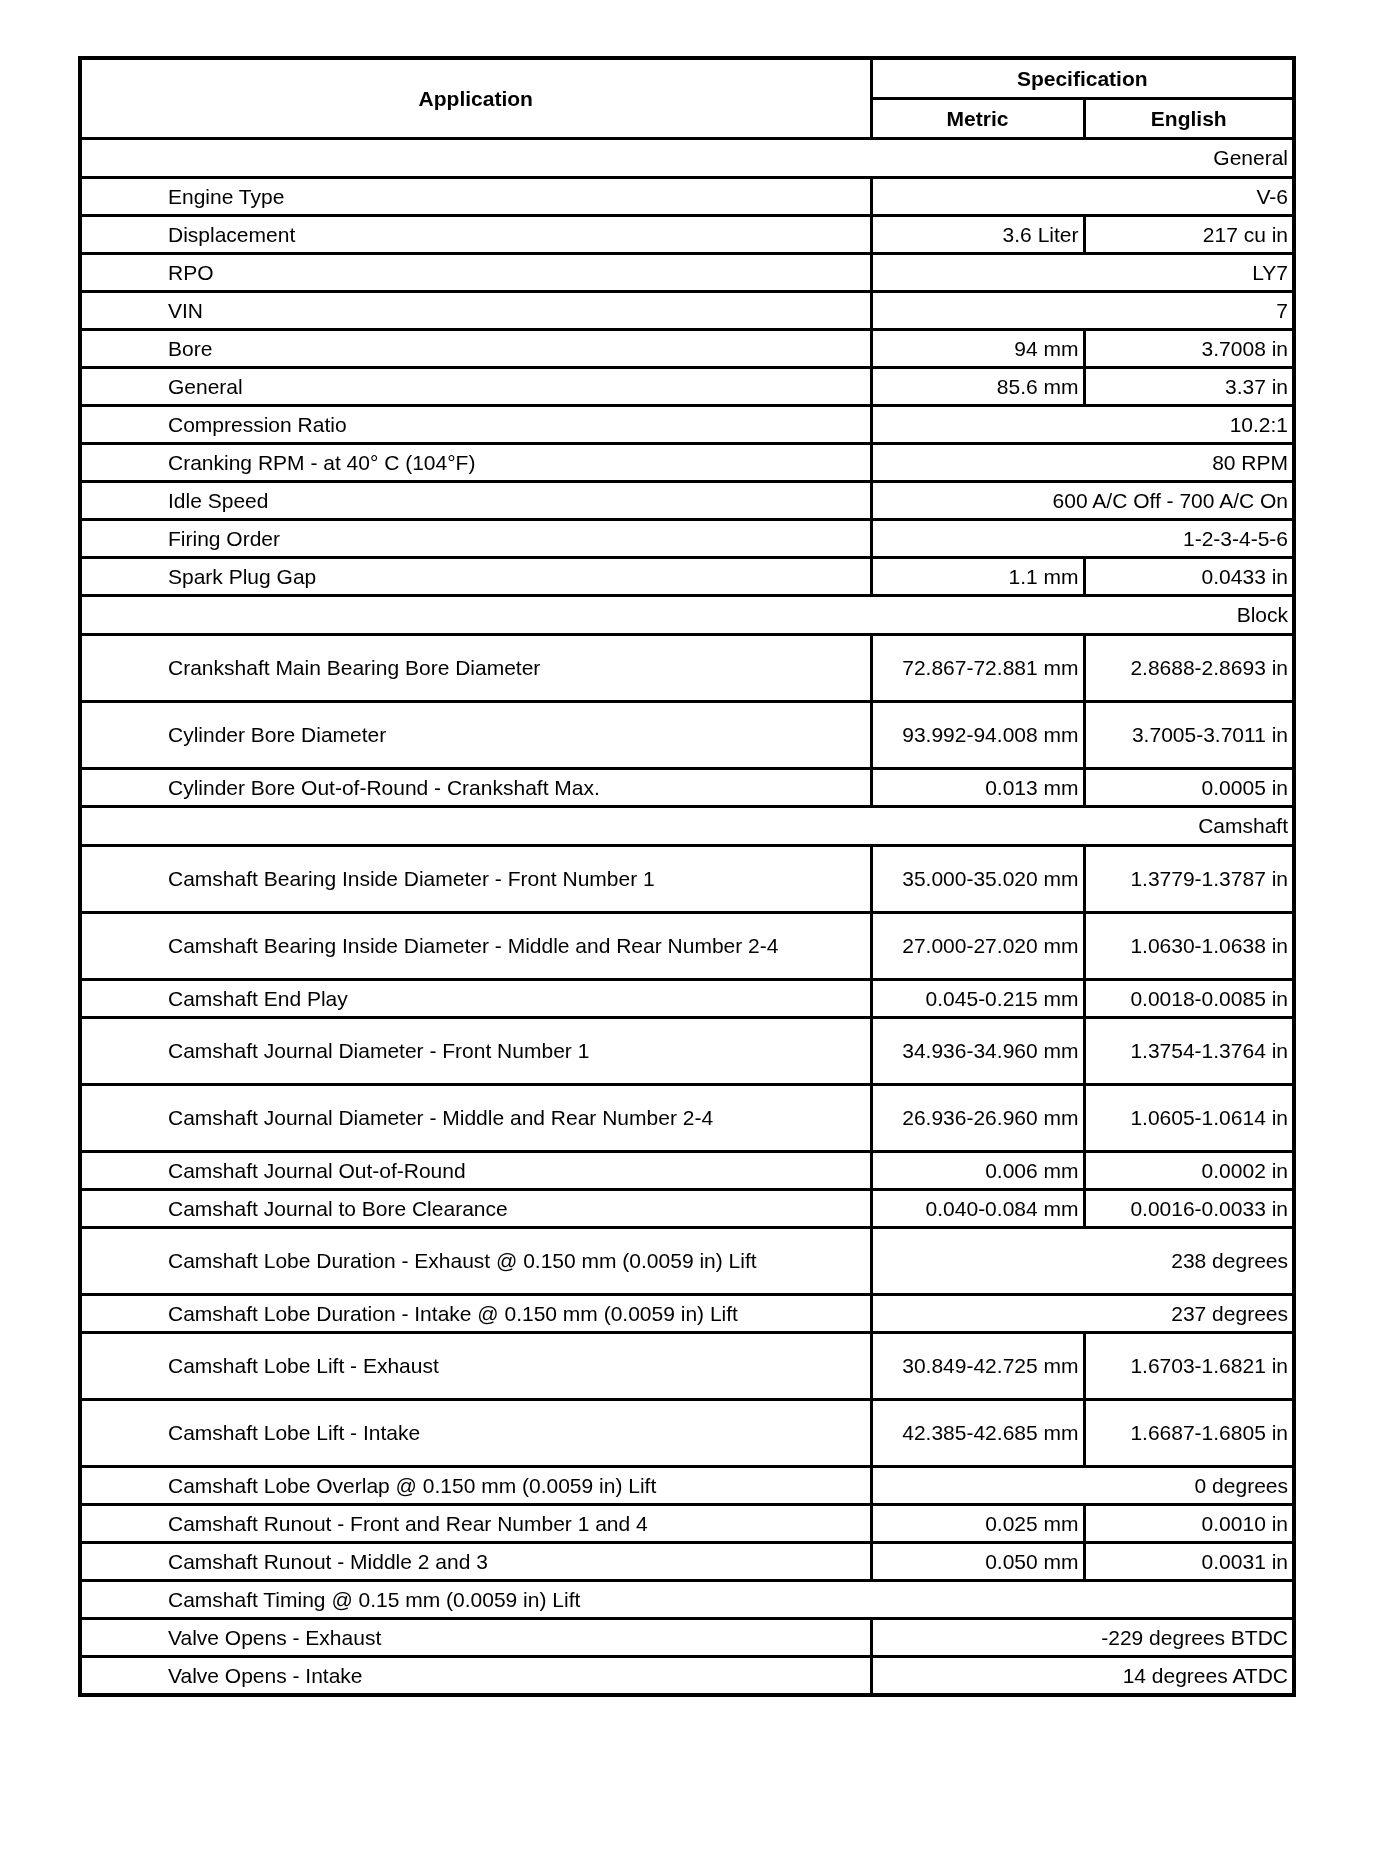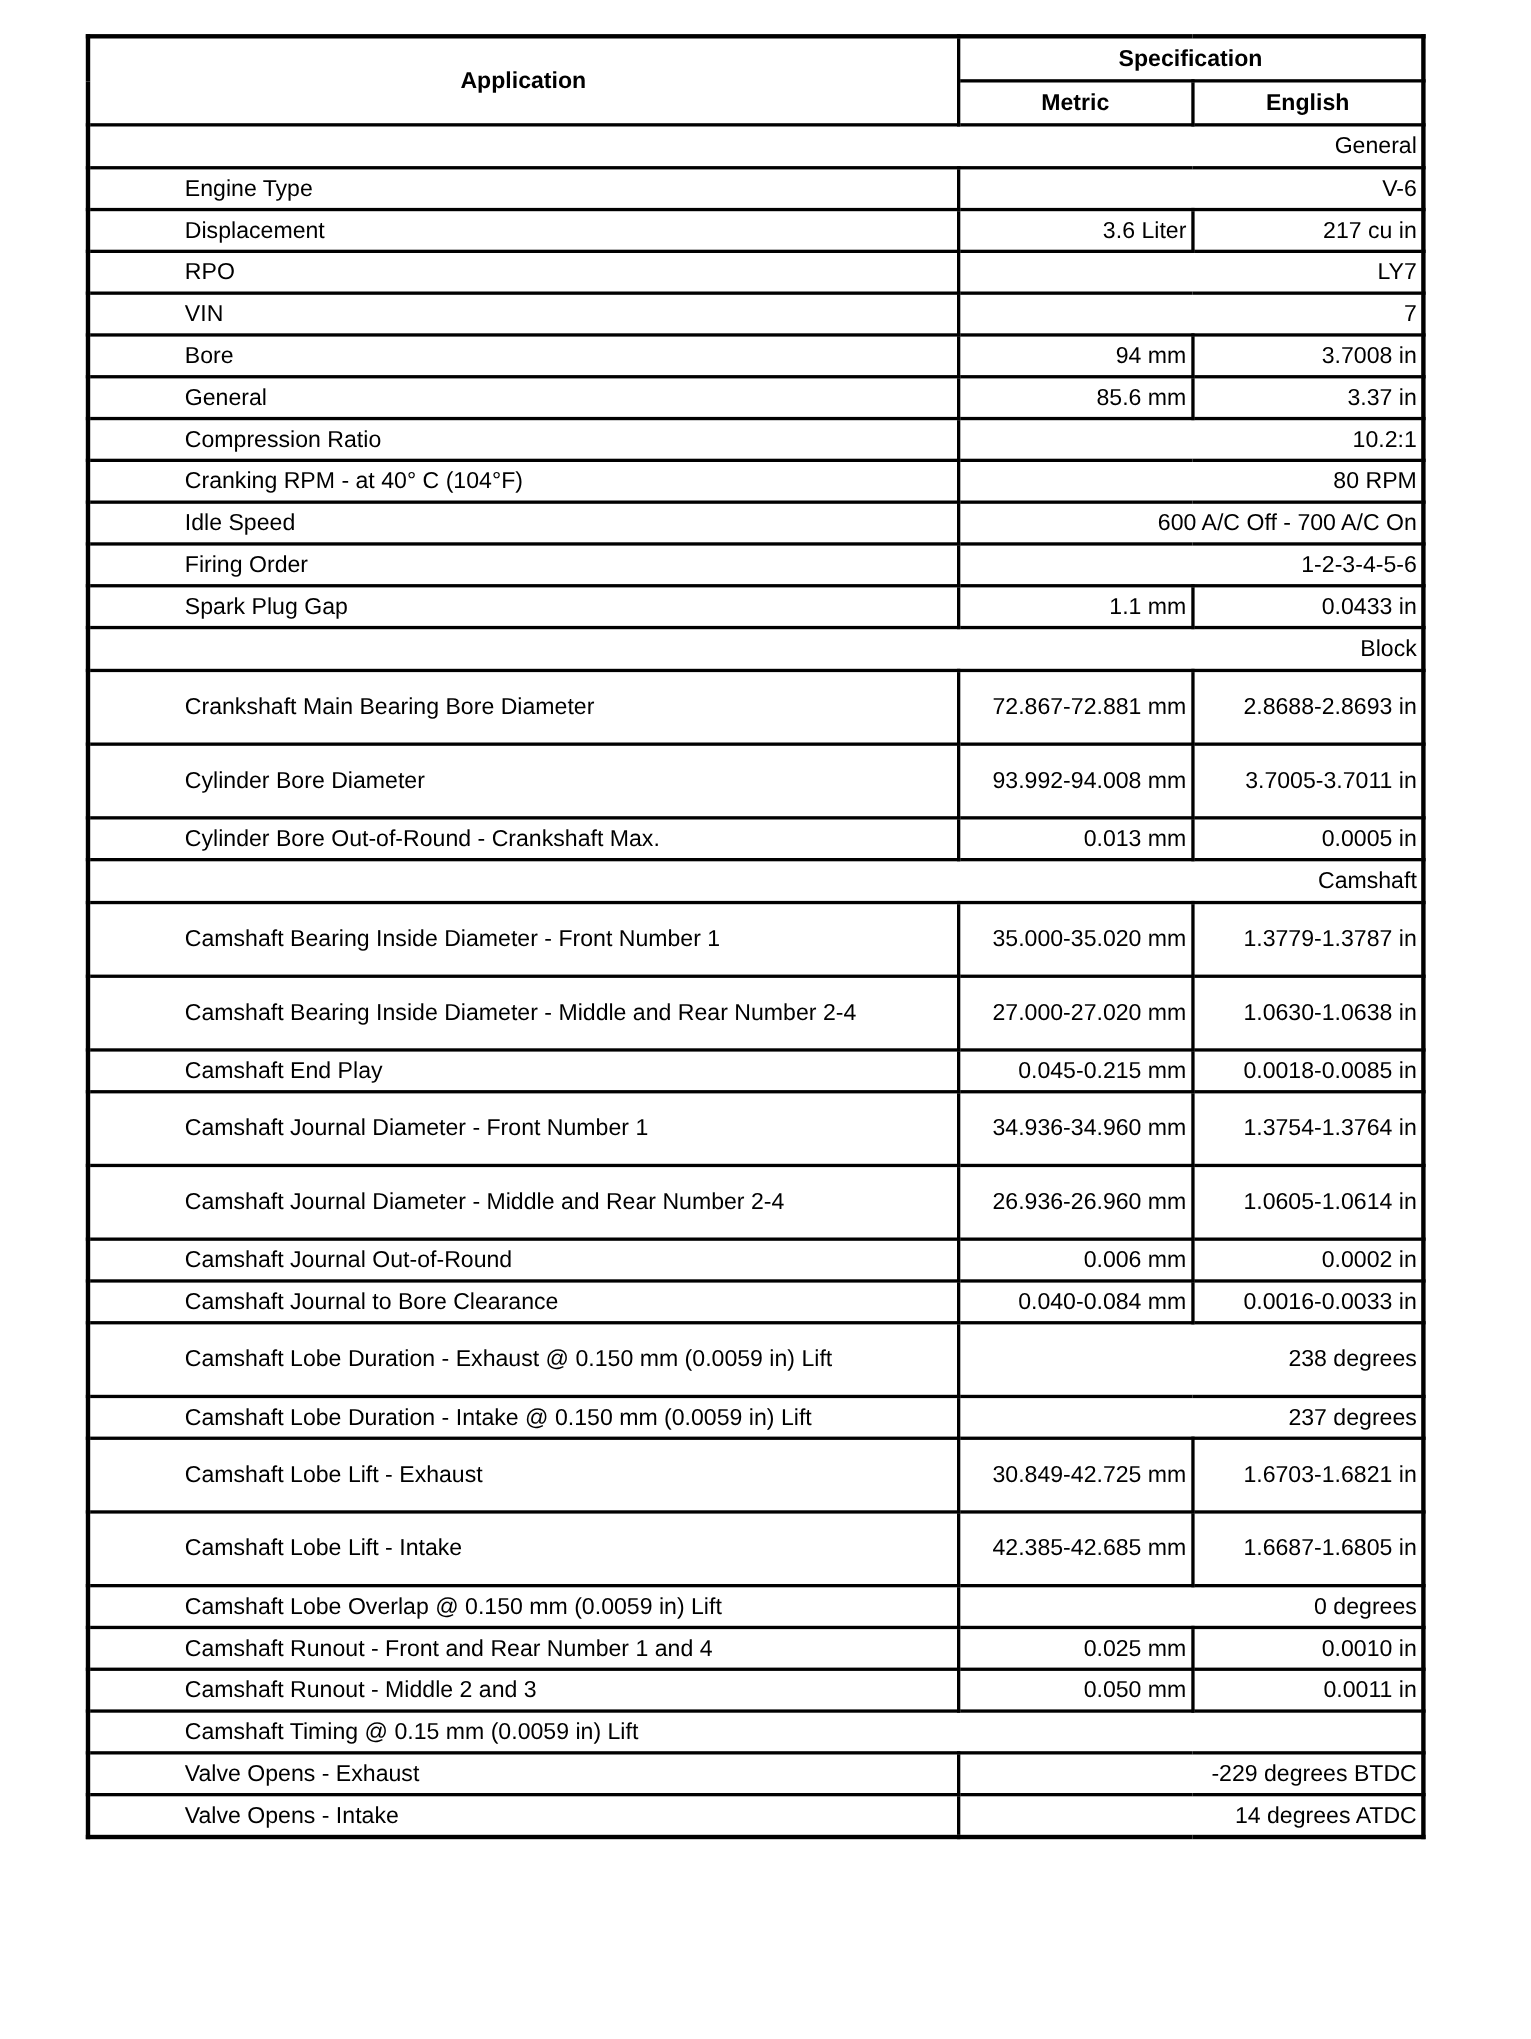--- a/index.html
+++ b/index.html
@@ -1,18 +1,18 @@
 <!DOCTYPE html>
 <html><head>
 <meta charset="utf-8">
 <style>
   html, body { margin: 0; padding: 0; background: #ffffff; }
   body { width: 1392px; height: 1854px; position: relative; overflow: hidden;
          font-family: "Liberation Sans", sans-serif; color: #000; }
-  #spec-table { position: absolute; left: 78px; top: 31px; width: 1214px;
+  #spec-table { position: absolute; left: 78px; top: 56px; width: 1214px;
                 border-collapse: collapse; table-layout: fixed; font-size: 21px; }
   #spec-table td, #spec-table th { border: 3px solid #000; padding: 0 4px; overflow: hidden;
                 white-space: normal; line-height: 24px; }
   #spec-table { border: 4px solid #000; }
   col.c-app { width: 791px; }
   col.c-met { width: 213px; }
   col.c-eng { width: 210px; }
   th { font-weight: bold; text-align: center; height: 37px; }
   th.app-head { height: 77px; }
   tr.section td { text-align: right; padding-left: 3px; height: 36px; }
@@ -172,21 +172,21 @@
         <td class="val" colspan="2">0 degrees</td>
       </tr>
       <tr class="row">
         <td class="label">Camshaft Runout - Front and Rear Number 1 and 4</td>
         <td class="val tight">0.025 mm</td>
         <td class="val tight">0.0010 in</td>
       </tr>
       <tr class="row">
         <td class="label">Camshaft Runout - Middle 2 and 3</td>
         <td class="val tight">0.050 mm</td>
-        <td class="val tight">0.0011 in</td>
+        <td class="val tight">0.0031 in</td>
       </tr>
       <tr class="row">
         <td class="label" colspan="3">Camshaft Timing @ 0.15 mm (0.0059 in) Lift</td>
       </tr>
       <tr class="row">
         <td class="label">Valve Opens - Exhaust</td>
         <td class="val" colspan="2">-229 degrees BTDC</td>
       </tr>
       <tr class="row">
         <td class="label">Valve Opens - Intake</td>

